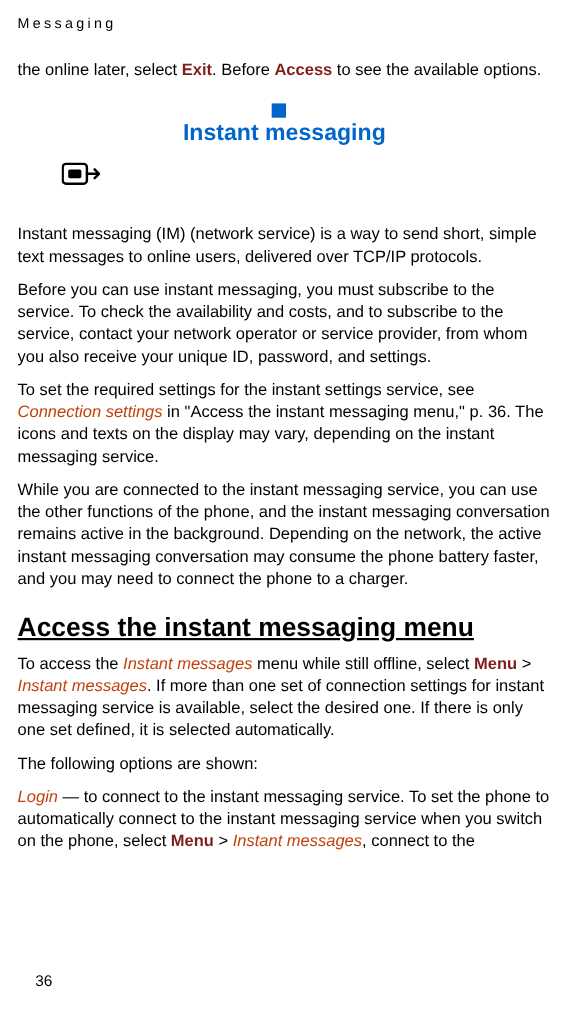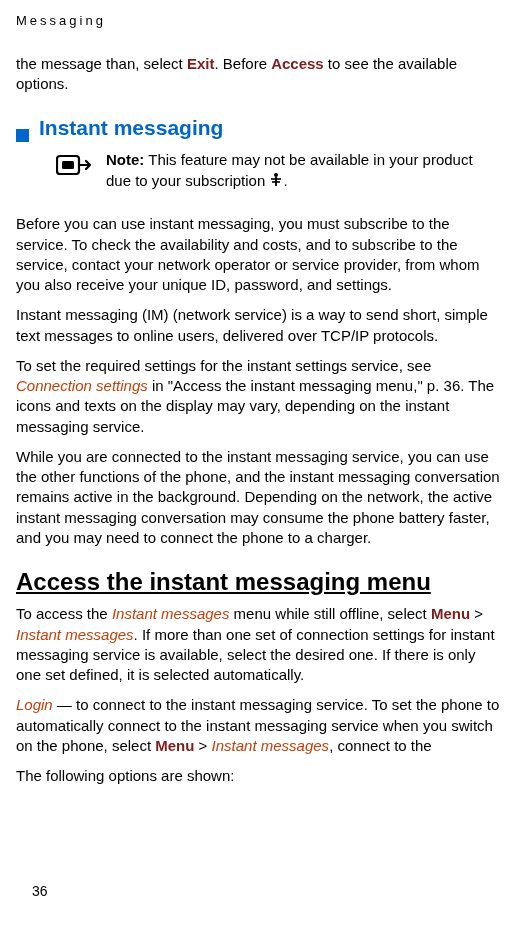--- a/index.html
+++ b/index.html
@@ -27,23 +27,24 @@
     .link-blue {
       color: #7f1d1d;
       font-weight: bold;
     }
     .link-blue-italic {
       color: #c2410c;
       font-style: italic;
     }
     .section-heading {
       display: flex;
-      align-items: flex-end;
+      align-items: center;
       margin-top: 20px;
       margin-bottom: 8px;
+      flex-direction: column;
     }
     .square-bullet {
       width: 13px;
       height: 13px;
       background: #0066CC;
       margin-right: 10px;
       flex-shrink: 0;
     }
     .section-heading-text {
       color: #0066CC;
@@ -91,65 +92,55 @@
       margin-bottom: 10px;
     }
   </style>
 </head>
 <body>
 <div class="page-wrap">
 
 <div class="header-title">Messaging</div>
 
 <p class="body-para">
-  <span>the message than, select </span><span class="link-blue">Exit</span><span>. Before </span><span class="link-blue">Access</span><span> to see the available options.</span>
+  <span>the online later, select </span><span class="link-blue">Exit</span><span>. Before </span><span class="link-blue">Access</span><span> to see the available options.</span>
 </p>
 
 <div class="section-heading">
   <span class="square-bullet"></span>
   <span class="section-heading-text">Instant messaging</span>
 </div>
 
 <div class="note-block">
   <span class="note-icon-wrap">
     <svg width="36" height="30" viewBox="0 0 36 30">
       <rect x="1" y="4" width="22" height="18" rx="3" fill="none" stroke="#000" stroke-width="2.2"></rect>
       <rect x="6" y="9" width="12" height="8" rx="1.5" fill="#000"></rect>
       <path d="M 23 13 L 34 13 L 30 9 M 34 13 L 30 17" fill="none" stroke="#000" stroke-width="2.2" stroke-linecap="round" stroke-linejoin="round"></path>
     </svg>
   </span>
-  <div class="note-text">
-    <strong>Note:</strong><span> This feature may not be available in your product due to your subscription </span><span class="antenna-icon">
-      <svg width="14" height="16" viewBox="0 0 14 16">
-        <circle cx="7" cy="4" r="2" fill="#000"></circle>
-        <line x1="7" y1="6" x2="7" y2="15" stroke="#000" stroke-width="1.8"></line>
-        <line x1="2" y1="8" x2="12" y2="8" stroke="#000" stroke-width="1.6"></line>
-        <line x1="3" y1="11" x2="11" y2="11" stroke="#000" stroke-width="1.6"></line>
-      </svg>
-    </span><span>.</span>
-  </div>
 </div>
 
+<p class="body-para">Instant messaging (IM) (network service) is a way to send short, simple text messages to online users, delivered over TCP/IP protocols.</p>
+
 <p class="body-para">Before you can use instant messaging, you must subscribe to the service. To check the availability and costs, and to subscribe to the service, contact your network operator or service provider, from whom you also receive your unique ID, password, and settings.</p>
-
-<p class="body-para">Instant messaging (IM) (network service) is a way to send short, simple text messages to online users, delivered over TCP/IP protocols.</p>
 
 <p class="body-para">
   <span>To set the required settings for the instant settings service, see </span><span class="link-blue-italic">Connection settings</span><span> in "Access the instant messaging menu," p. 36. The icons and texts on the display may vary, depending on the instant messaging service.</span>
 </p>
 
 <p class="body-para">While you are connected to the instant messaging service, you can use the other functions of the phone, and the instant messaging conversation remains active in the background. Depending on the network, the active instant messaging conversation may consume the phone battery faster, and you may need to connect the phone to a charger.</p>
 
 <div class="subsection-heading">Access the instant messaging menu</div>
 
 <p class="body-para">
   <span>To access the </span><span class="link-blue-italic">Instant messages</span><span> menu while still offline, select </span><span class="link-blue">Menu</span><span> &gt; </span><span class="link-blue-italic">Instant messages</span><span>. If more than one set of connection settings for instant messaging service is available, select the desired one. If there is only one set defined, it is selected automatically.</span>
 </p>
 
+<p class="body-para">The following options are shown:</p>
+
 <p class="body-para">
   <span class="link-blue-italic">Login</span><span> — to connect to the instant messaging service. To set the phone to automatically connect to the instant messaging service when you switch on the phone, select </span><span class="link-blue">Menu</span><span> &gt; </span><span class="link-blue-italic">Instant messages</span><span>, connect to the</span>
 </p>
-
-<p class="body-para">The following options are shown:</p>
 
 <div class="page-number">36</div>
 
 </div>
 
 </body></html>

